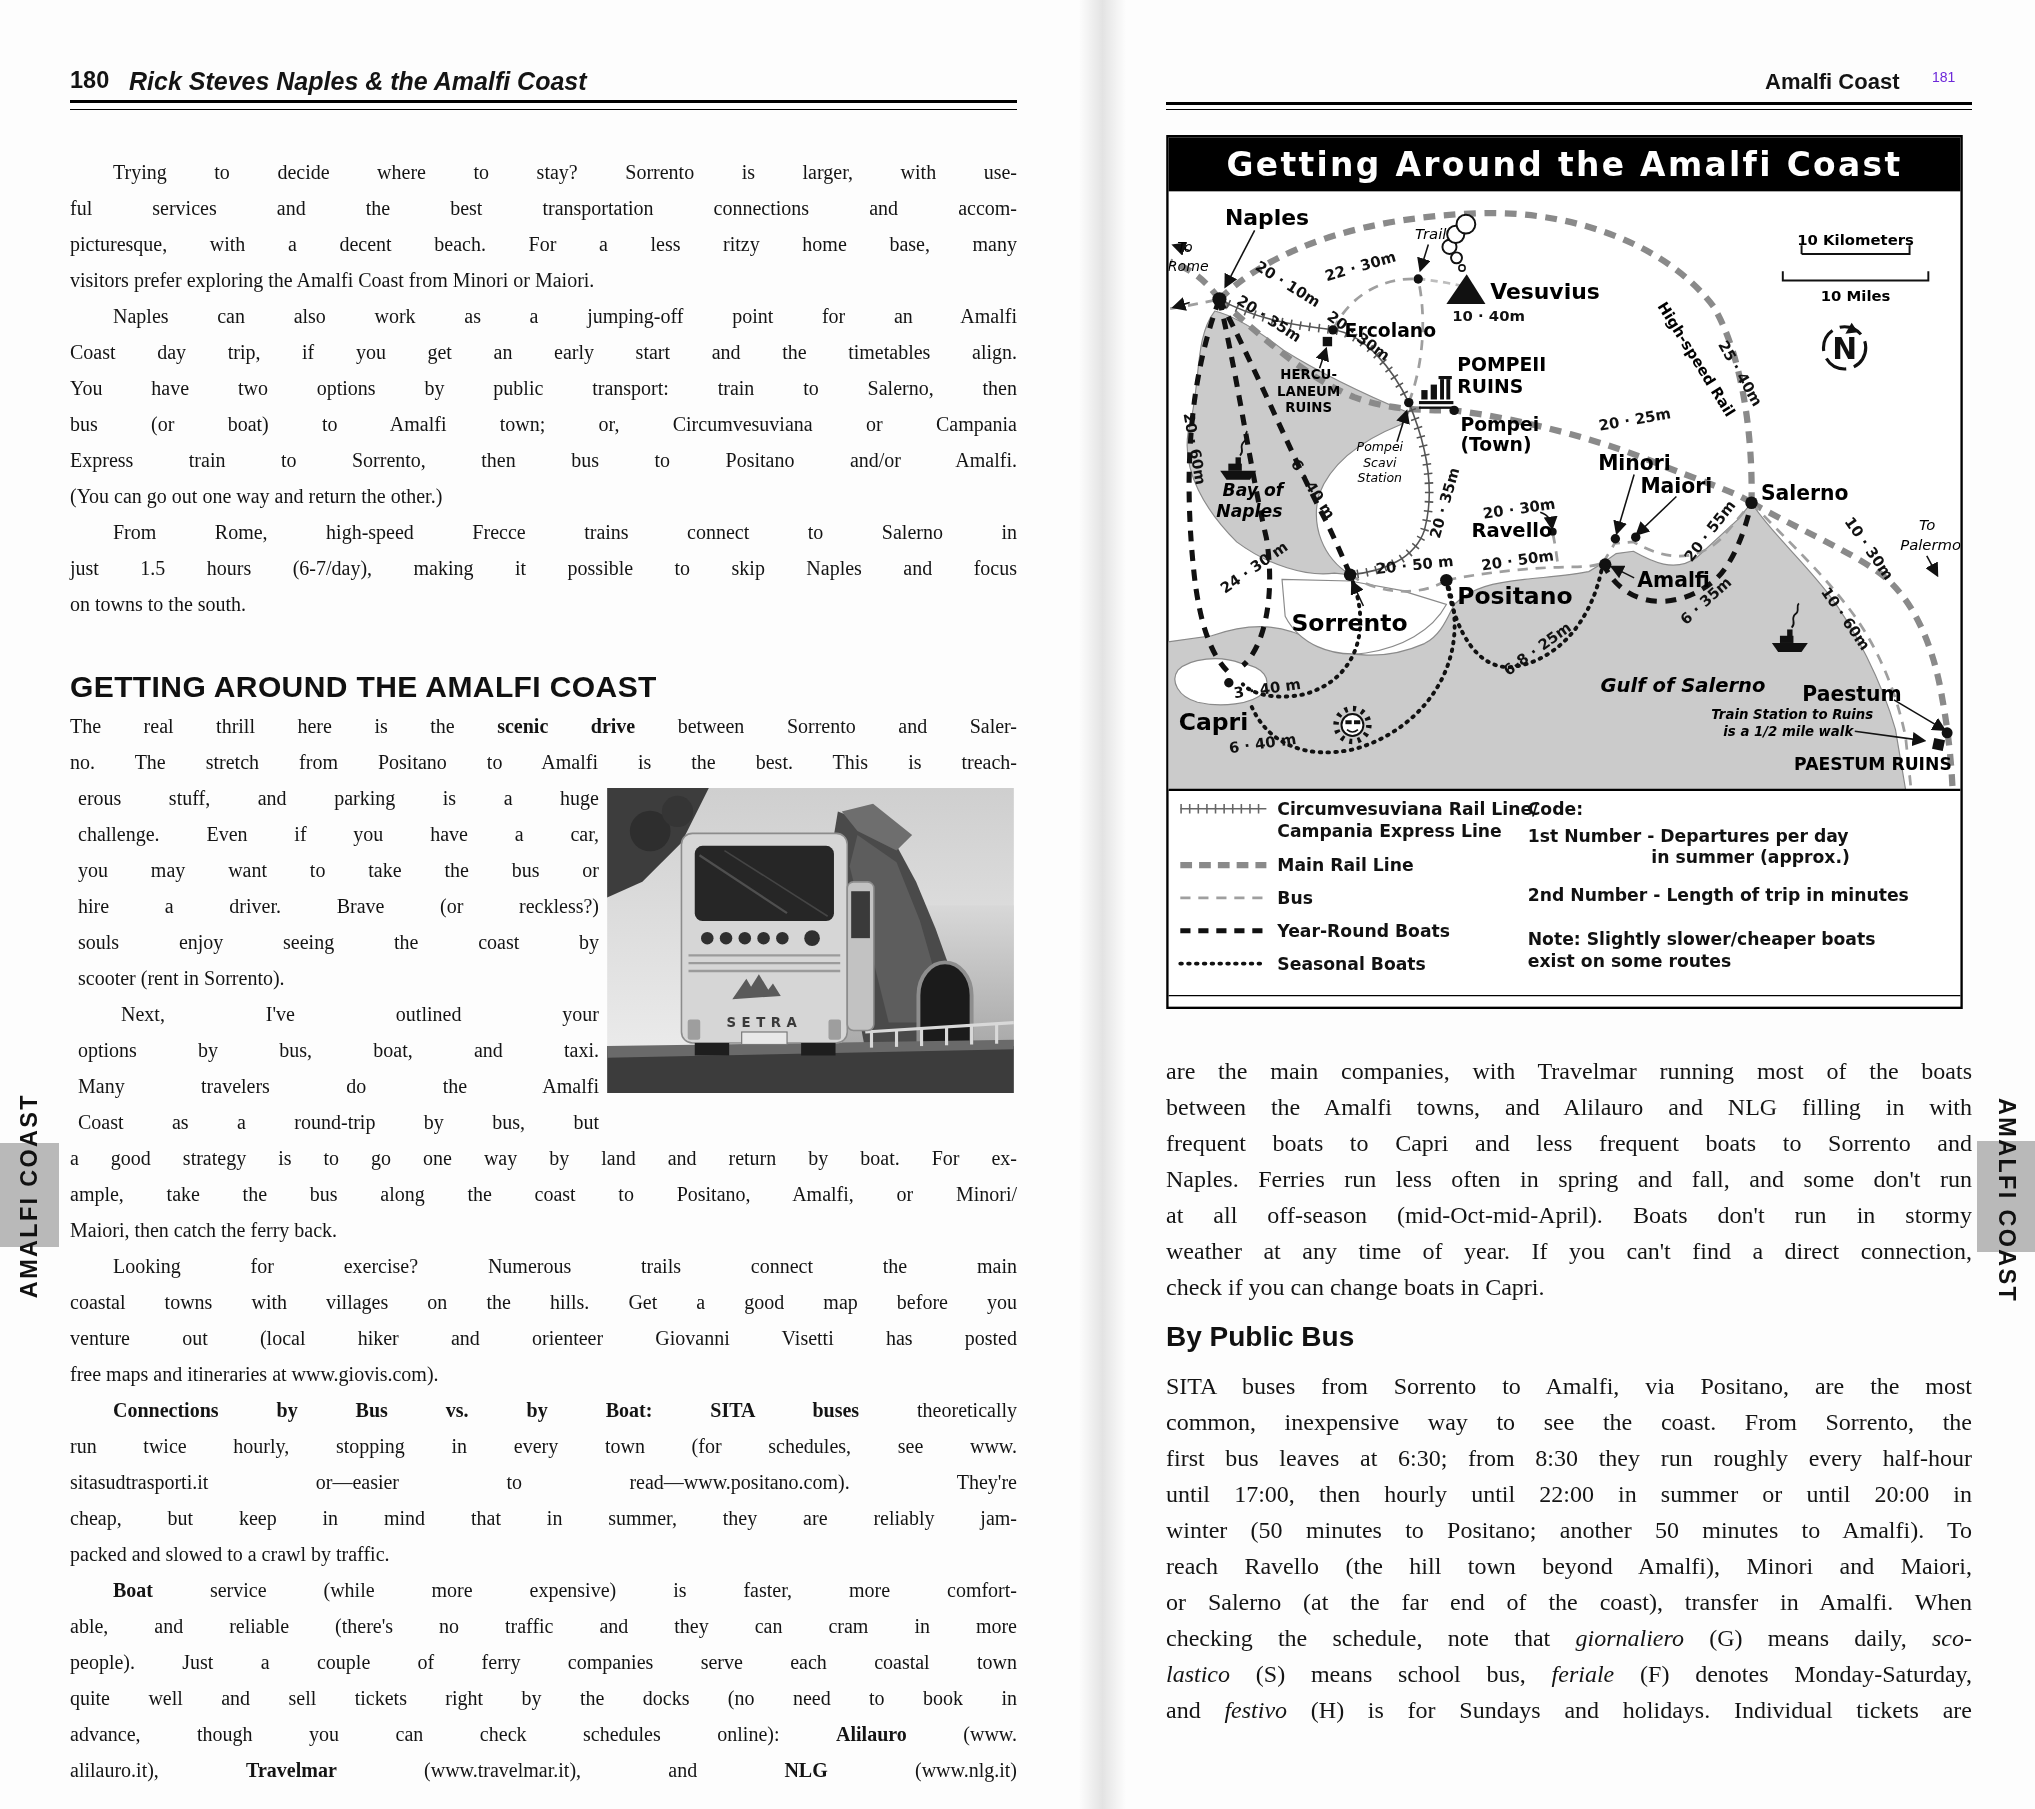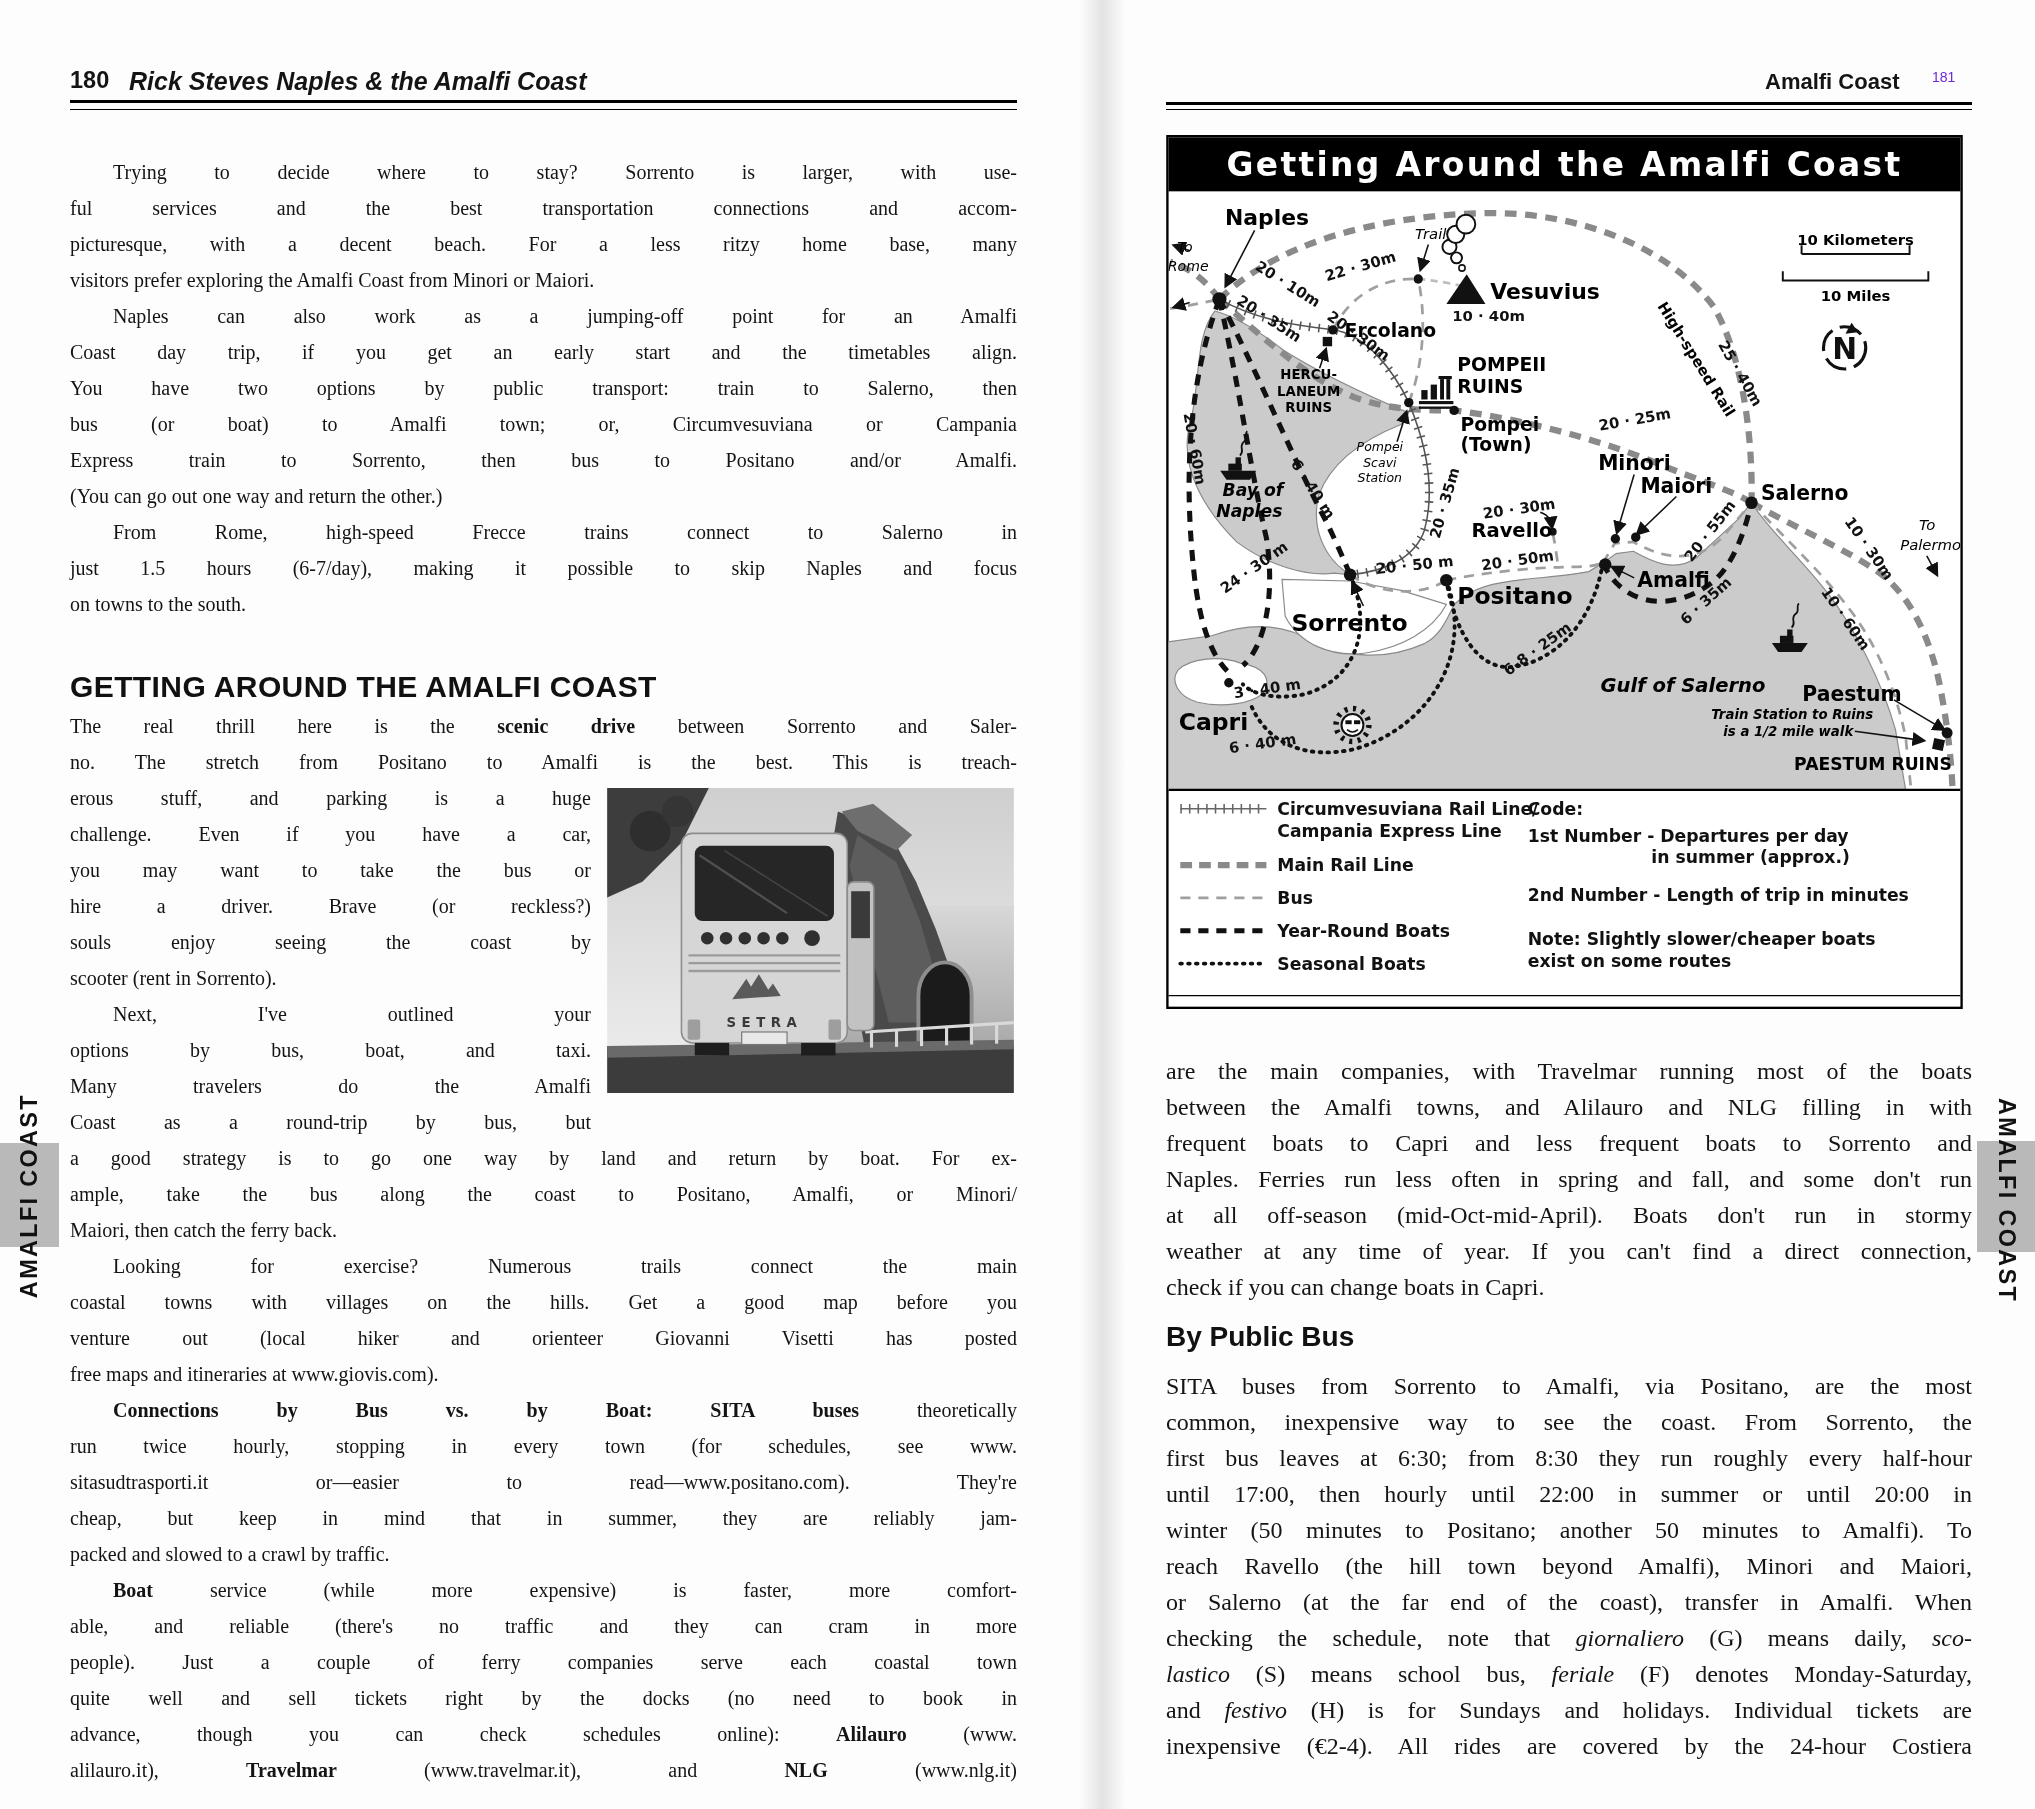--- a/index.html
+++ b/index.html
@@ -9,21 +9,21 @@
   .hdr{font-family:"Liberation Sans",sans-serif;font-weight:bold;}
   .rule-thick{border-top:3.9px solid #000;}
   .rule-thin{border-top:1.6px solid #000;}
   .rule-thick-r{border-top:3.1px solid #000;}
   .rule-thin-r{border-top:1.2px solid #000;}
   
   .col-left .tl{font-size:20px;line-height:36px;height:36px;text-align:justify;text-align-last:justify;white-space:normal;}
   .col-right .tl{font-size:24px;line-height:36px;height:36px;text-align:justify;text-align-last:justify;}
   .tl.last{text-align-last:left;}
   .tl.ind{text-indent:43px;}
-  .tl.nar{width:521px;}
+  .tl.nar{width:521px;margin-left:8px;}
   .tl b{font-weight:bold;}
   .tl i{font-style:italic;margin-top:48px;}
   .sec-head{font-family:"Liberation Sans",sans-serif;font-weight:bold;color:#111;}
   
   .tabrect{background:#b9b9b9;}
   .tabtext{font-family:"Liberation Sans",sans-serif;font-weight:bold;font-size:23.5px;letter-spacing:2.3px;color:#111;display:flex;align-items:center;justify-content:center;}
   .tabtext span{writing-mode:vertical-rl;}
   .tabtext.up span{transform:rotate(180deg);}
   .gutter{background:linear-gradient(to right, rgba(0,0,0,0) 0%, rgba(0,0,0,0.10) 50%, rgba(0,0,0,0) 100%);}
 </style>
@@ -412,20 +412,19 @@
     <div class="tl ">SITA buses from Sorrento to Amalfi, via Positano, are the most</div>
     <div class="tl ">common, inexpensive way to see the coast. From Sorrento, the</div>
     <div class="tl ">first bus leaves at 6:30; from 8:30 they run roughly every half-hour</div>
     <div class="tl ">until 17:00, then hourly until 22:00 in summer or until 20:00 in</div>
     <div class="tl ">winter (50 minutes to Positano; another 50 minutes to Amalfi). To</div>
     <div class="tl ">reach Ravello (the hill town beyond Amalfi), Minori and Maiori,</div>
     <div class="tl ">or Salerno (at the far end of the coast), transfer in Amalfi. When</div>
     <div class="tl ">checking the schedule, note that <i>giornaliero</i> (G) means daily, <i>sco-</i></div>
     <div class="tl "><i>lastico</i> (S) means school bus, <i>feriale</i> (F) denotes Monday-Saturday,</div>
     <div class="tl ">and <i>festivo</i> (H) is for Sundays and holidays. Individual tickets are</div>
-    <div class="tl ">inexpensive (€2-4). All rides are covered by the 24-hour Costiera</div>
   </div>
 
 <div class="abs tabrect" style="left:1977px;top:1141px;width:59px;height:111px;"></div>
 <div class="abs tabtext" style="left:1977px;top:1079px;width:59px;height:243px;">
     <span>AMALFI COAST</span>
   </div>
 
 
 </body></html>

